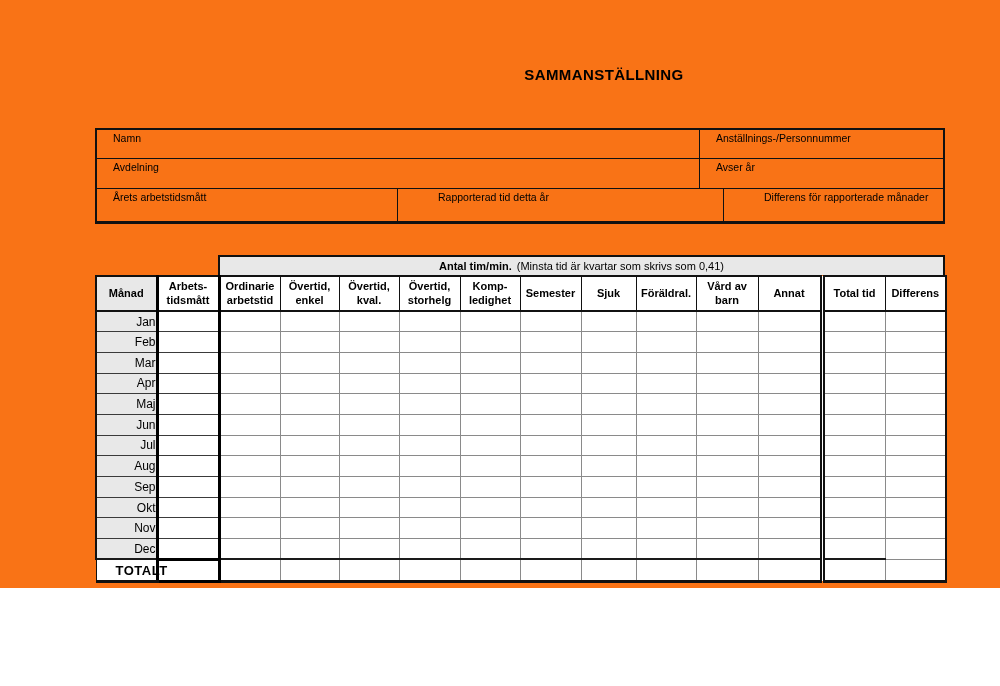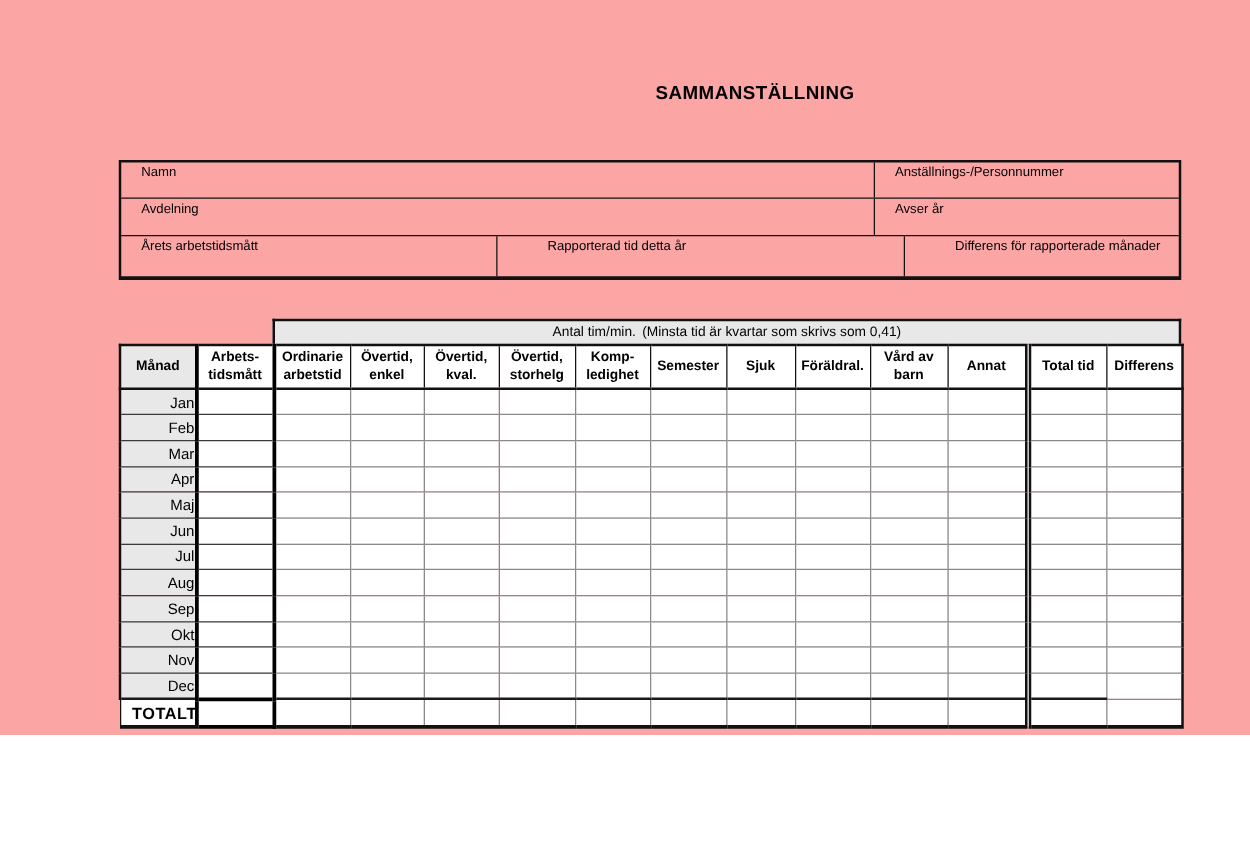--- a/index.html
+++ b/index.html
@@ -1,20 +1,20 @@
 <!DOCTYPE html>
 <html><head>
 <meta charset="utf-8">
 <style>
   html, body { margin: 0; padding: 0; background: #ffffff; }
   .page {
     position: relative;
     width: 1000px;
     height: 588px;
-    background: #fca5a5;
+    background: #f97316;
     font-family: "Liberation Sans", "DejaVu Sans", sans-serif;
     color: #000000;
     overflow: hidden;
   }
   .title {
     position: absolute;
     left: 519px;
     top: 66px;
     width: 170px;
     text-align: center;
@@ -63,21 +63,21 @@
     box-sizing: border-box;
     background: #e8e8e8;
     border: 2px solid #111;
     border-bottom: none;
     display: flex;
     align-items: center;
     justify-content: center;
     font-size: 11px;
     white-space: nowrap;
   }
-  .units-banner .b { font-weight: normal; }
+  .units-banner .b { font-weight: bold; }
   .units-banner .n { margin-left: 5px; }
   
   table.sheet {
     position: absolute;
     left: 95px;
     top: 275px;
     width: 850px;
     height: 305px;
     border-collapse: collapse;
     table-layout: fixed;
@@ -115,21 +115,21 @@
   .sheet td.c2 { border-top: 1px solid #3a3a3a; border-bottom: 1px solid #3a3a3a; }
   .sheet th.c13, .sheet td.c13 { border-left: 5px double #111; }
   .sheet th.c14, .sheet td.c14 { border-right: 2px solid #111; }
   .sheet tr.total { height: 22px; }
   .sheet tr.total td { border-top: 2px solid #1a1a1a; border-bottom: 3px solid #111; }
   .sheet tr.total td.c1 {
     background: #ffffff;
     font-size: 13px;
     font-weight: bold;
     letter-spacing: 0.5px;
-    padding-left: 9px;
+    padding-left: 19px;
     border-left: 1px solid #111;
   }
   .sheet tr.total td.c2 { border: 3px solid #000; }
   .sheet tr.total td.c14 { border-top: 1px solid #8a8a8a; }
 </style>
 </head>
 <body>
 
 <div class="page">
 

